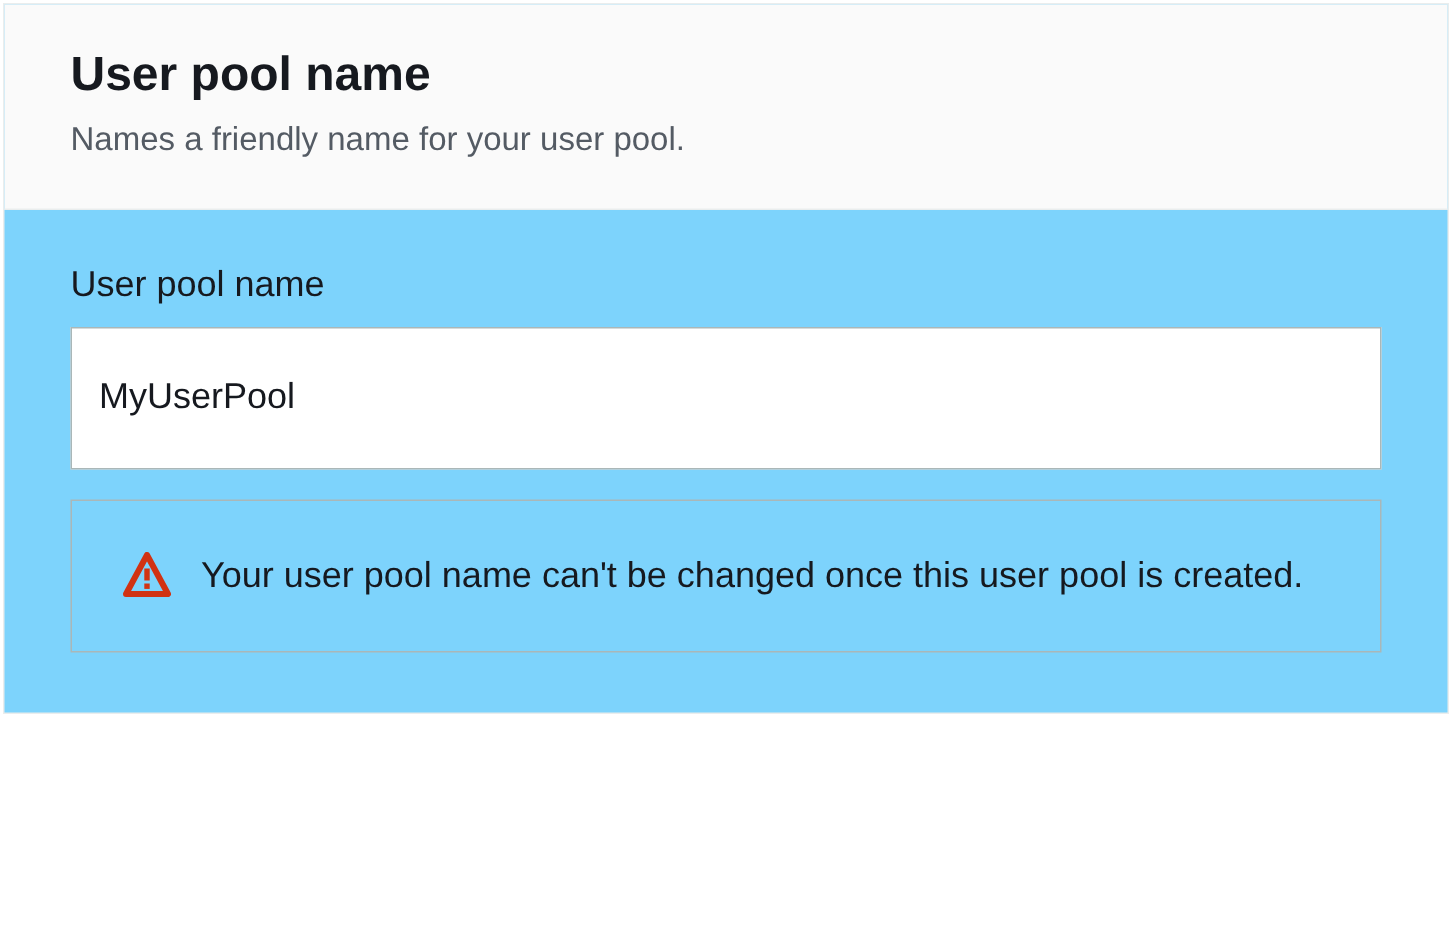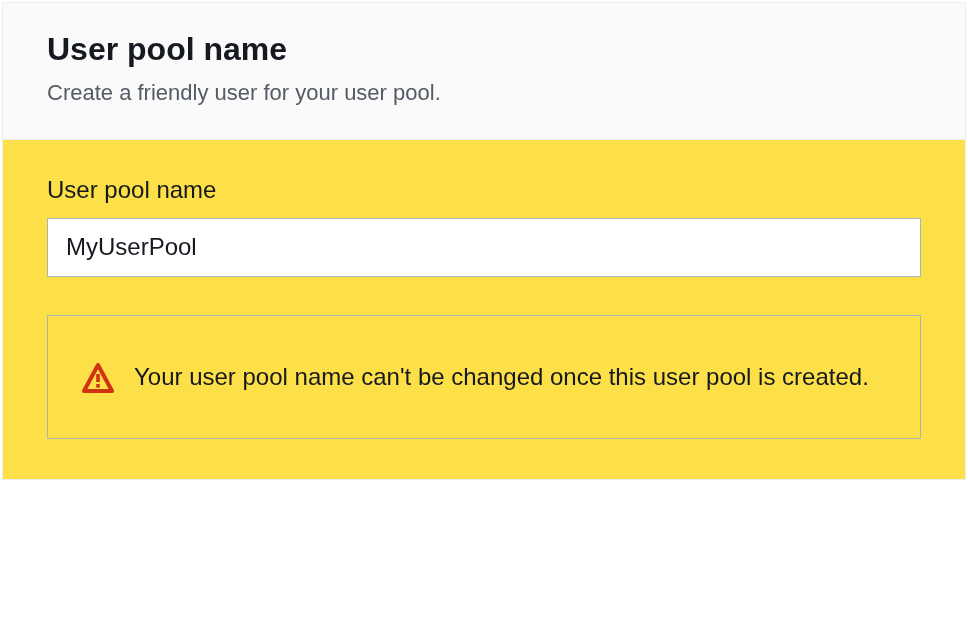--- a/index.html
+++ b/index.html
@@ -8,21 +8,21 @@
       padding: 0;
     }
     body {
       font-family: "Amazon Ember", "Helvetica Neue", Helvetica, Arial, sans-serif;
       background: #ffffff;
       width: 968px;
       height: 632px;
     }
     .panel {
       border: 1px solid #eaeded;
-      background: #fde047;
+      background: #7dd3fc;
       margin: 2px;
     }
     .panel-header {
       background: #fafafa;
       padding: 28px 44px 30px 44px;
       border-bottom: 1px solid #eaeded;
     }
     .panel-title {
       font-size: 32px;
       font-weight: 700;
@@ -39,59 +39,59 @@
     }
     .field-label {
       font-size: 24px;
       color: #16191f;
       font-weight: 400;
       margin-bottom: 14px;
     }
     .text-input {
       width: 100%;
       border: 1px solid #aab7b8;
-      padding: 14px 18px;
+      padding: 32px 18px;
       font-size: 24px;
       color: #16191f;
       font-family: inherit;
       line-height: 1.2;
     }
     .help-text {
       font-size: 22px;
       color: #687078;
       line-height: 1.45;
       margin-top: 12px;
     }
     .alert-box {
       border: 1px solid #aab7b8;
-      padding: 43px 34px;
-      margin-top: 38px;
+      padding: 32px 34px;
+      margin-top: 20px;
       display: flex;
-      align-items: flex-end;
+      align-items: flex-start;
       gap: 20px;
     }
     .alert-icon {
       flex-shrink: 0;
       width: 32px;
       height: 32px;
       margin-top: 2px;
     }
     .alert-text {
       font-size: 24px;
       color: #16191f;
       line-height: 1.5;
     }
   </style>
 </head>
 <body>
 
 <div class="panel">
   <div class="panel-header">
     <h1 class="panel-title">User pool name</h1>
-    <p class="panel-subtitle">Create a friendly user for your user pool.</p>
+    <p class="panel-subtitle">Names a friendly name for your user pool.</p>
   </div>
   <div class="panel-body">
     <div class="field-label">User pool name</div>
     <input type="text" class="text-input" value="MyUserPool" style="">
     <div class="alert-box">
       <span class="alert-icon">
         <svg viewBox="0 0 16 16" width="32" height="32" xmlns="http://www.w3.org/2000/svg">
           <path d="M8 1 L15 14 L1 14 Z" fill="none" stroke="#d13212" stroke-width="2" stroke-linejoin="round"></path>
           <rect x="7.1" y="5.5" width="1.8" height="4" fill="#d13212"></rect>
           <rect x="7.1" y="10.5" width="1.8" height="1.8" fill="#d13212"></rect>

